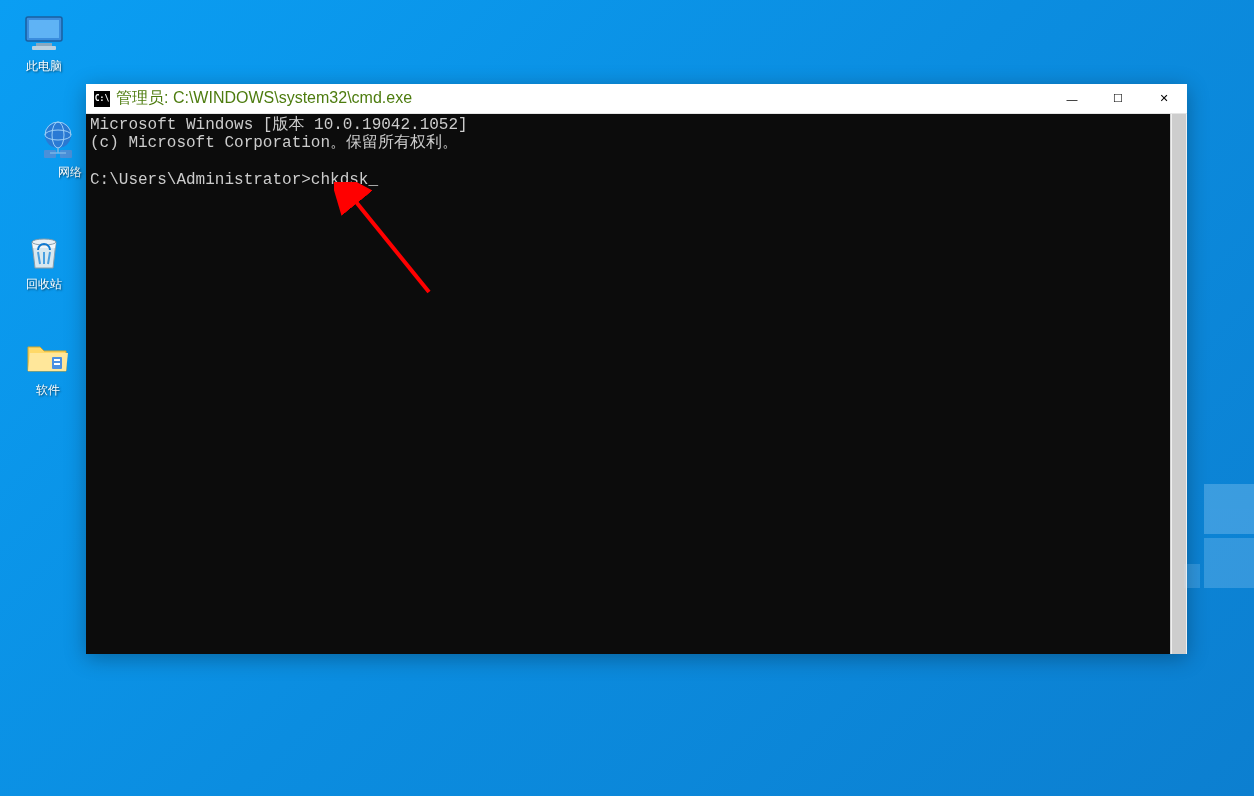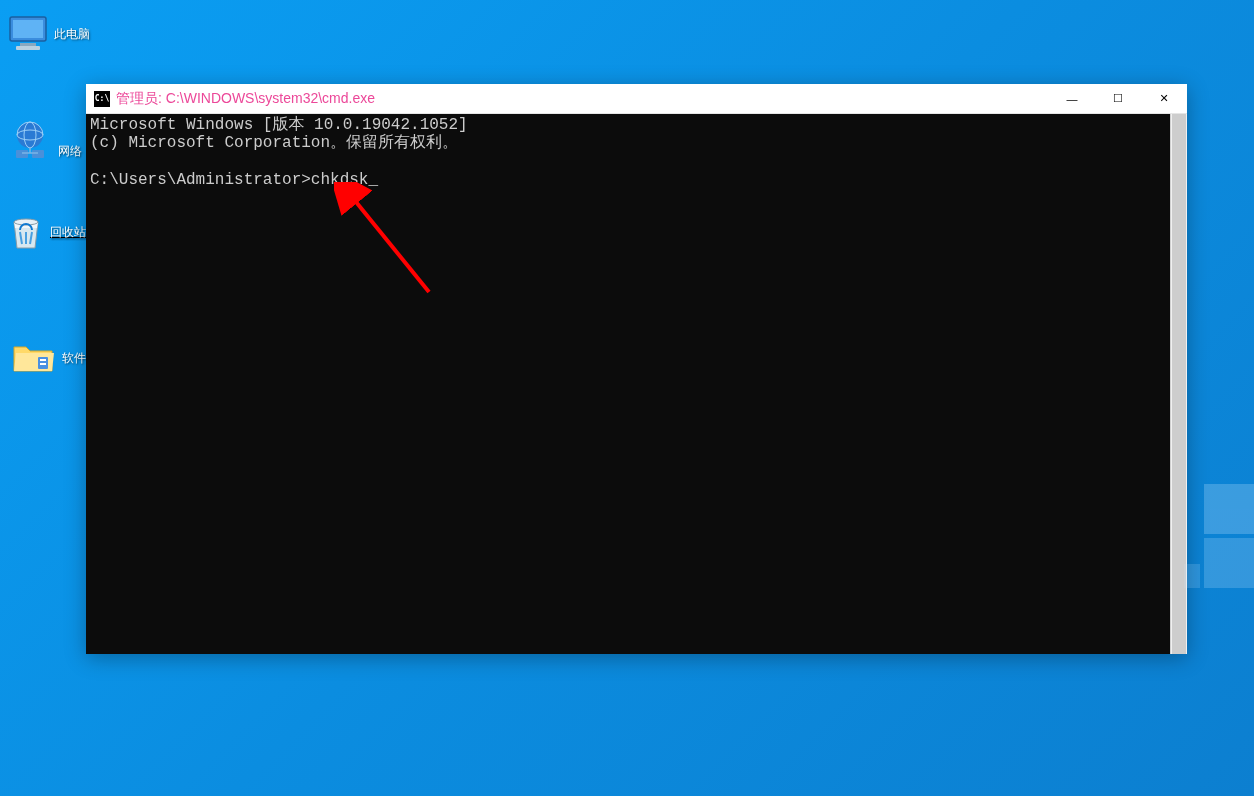--- a/index.html
+++ b/index.html
@@ -10,21 +10,21 @@
     font-family: "Segoe UI", Tahoma, sans-serif;
     position: relative;
     overflow: hidden;
   }
 
   
   .desktop-icon {
     position: absolute;
     width: 76px;
     display: flex;
-    flex-direction: row;
+    flex-direction: column;
     align-items: center;
     gap: 4px;
     cursor: pointer;
   }
   .desktop-icon .icon-img {
     width: 48px;
     height: 40px;
     display: flex;
     align-items: center;
     justify-content: center;
@@ -66,22 +66,22 @@
     justify-content: center;
     margin-right: 6px;
   }
   .titlebar .cmd-icon span {
     color: #fff;
     font-size: 8px;
     font-family: monospace;
     font-weight: bold;
   }
   .titlebar .title-text {
-    color: #ec4899;
-    font-size: 14px;
+    color: #4d7c0f;
+    font-size: 16px;
     flex: 1;
   }
   .titlebar .win-controls {
     display: flex;
     height: 100%;
   }
   .titlebar .win-btn {
     width: 46px;
     height: 100%;
     display: flex;
@@ -171,21 +171,21 @@
       <path d="M 22 2 A 6 13 0 0 1 22 28 A 6 13 0 0 1 22 2" fill="none" stroke="#9cd0f8" stroke-width="1"></path>
       <rect x="8" y="30" width="12" height="8" rx="1" fill="#4a90d9"></rect>
       <rect x="24" y="30" width="12" height="8" rx="1" fill="#4a90d9"></rect>
       <line x1="22" y1="28" x2="22" y2="33" stroke="#7ab4e6" stroke-width="1.5"></line>
       <line x1="14" y1="33" x2="30" y2="33" stroke="#7ab4e6" stroke-width="1.5"></line>
     </svg>
   </div>
   <div class="label">网络</div>
 </div>
 
-<div class="desktop-icon" style="left:6px; top:212px;text-decoration:underline;">
+<div class="desktop-icon" style="left:6px; top:232px;">
   <div class="icon-img">
     <svg width="40" height="40" viewBox="0 0 40 40">
       <path d="M 8 10 L 32 10 L 29 36 L 11 36 Z" fill="#d8e8f0" stroke="#889ca8" stroke-width="1"></path>
       <path d="M 8 10 L 32 10 L 31 16 L 9 16 Z" fill="#f0f6fa"></path>
       <ellipse cx="20" cy="10" rx="12" ry="3" fill="#e8f0f6" stroke="#889ca8" stroke-width="1"></ellipse>
       <path d="M 14 20 L 16 32 M 20 20 L 20 32 M 26 20 L 24 32" stroke="#4aa0e0" stroke-width="2" fill="none"></path>
       <path d="M 14 18 A 6 6 0 1 1 26 18" fill="none" stroke="#1078d0" stroke-width="2"></path>
     </svg>
   </div>
   <div class="label">回收站</div>

